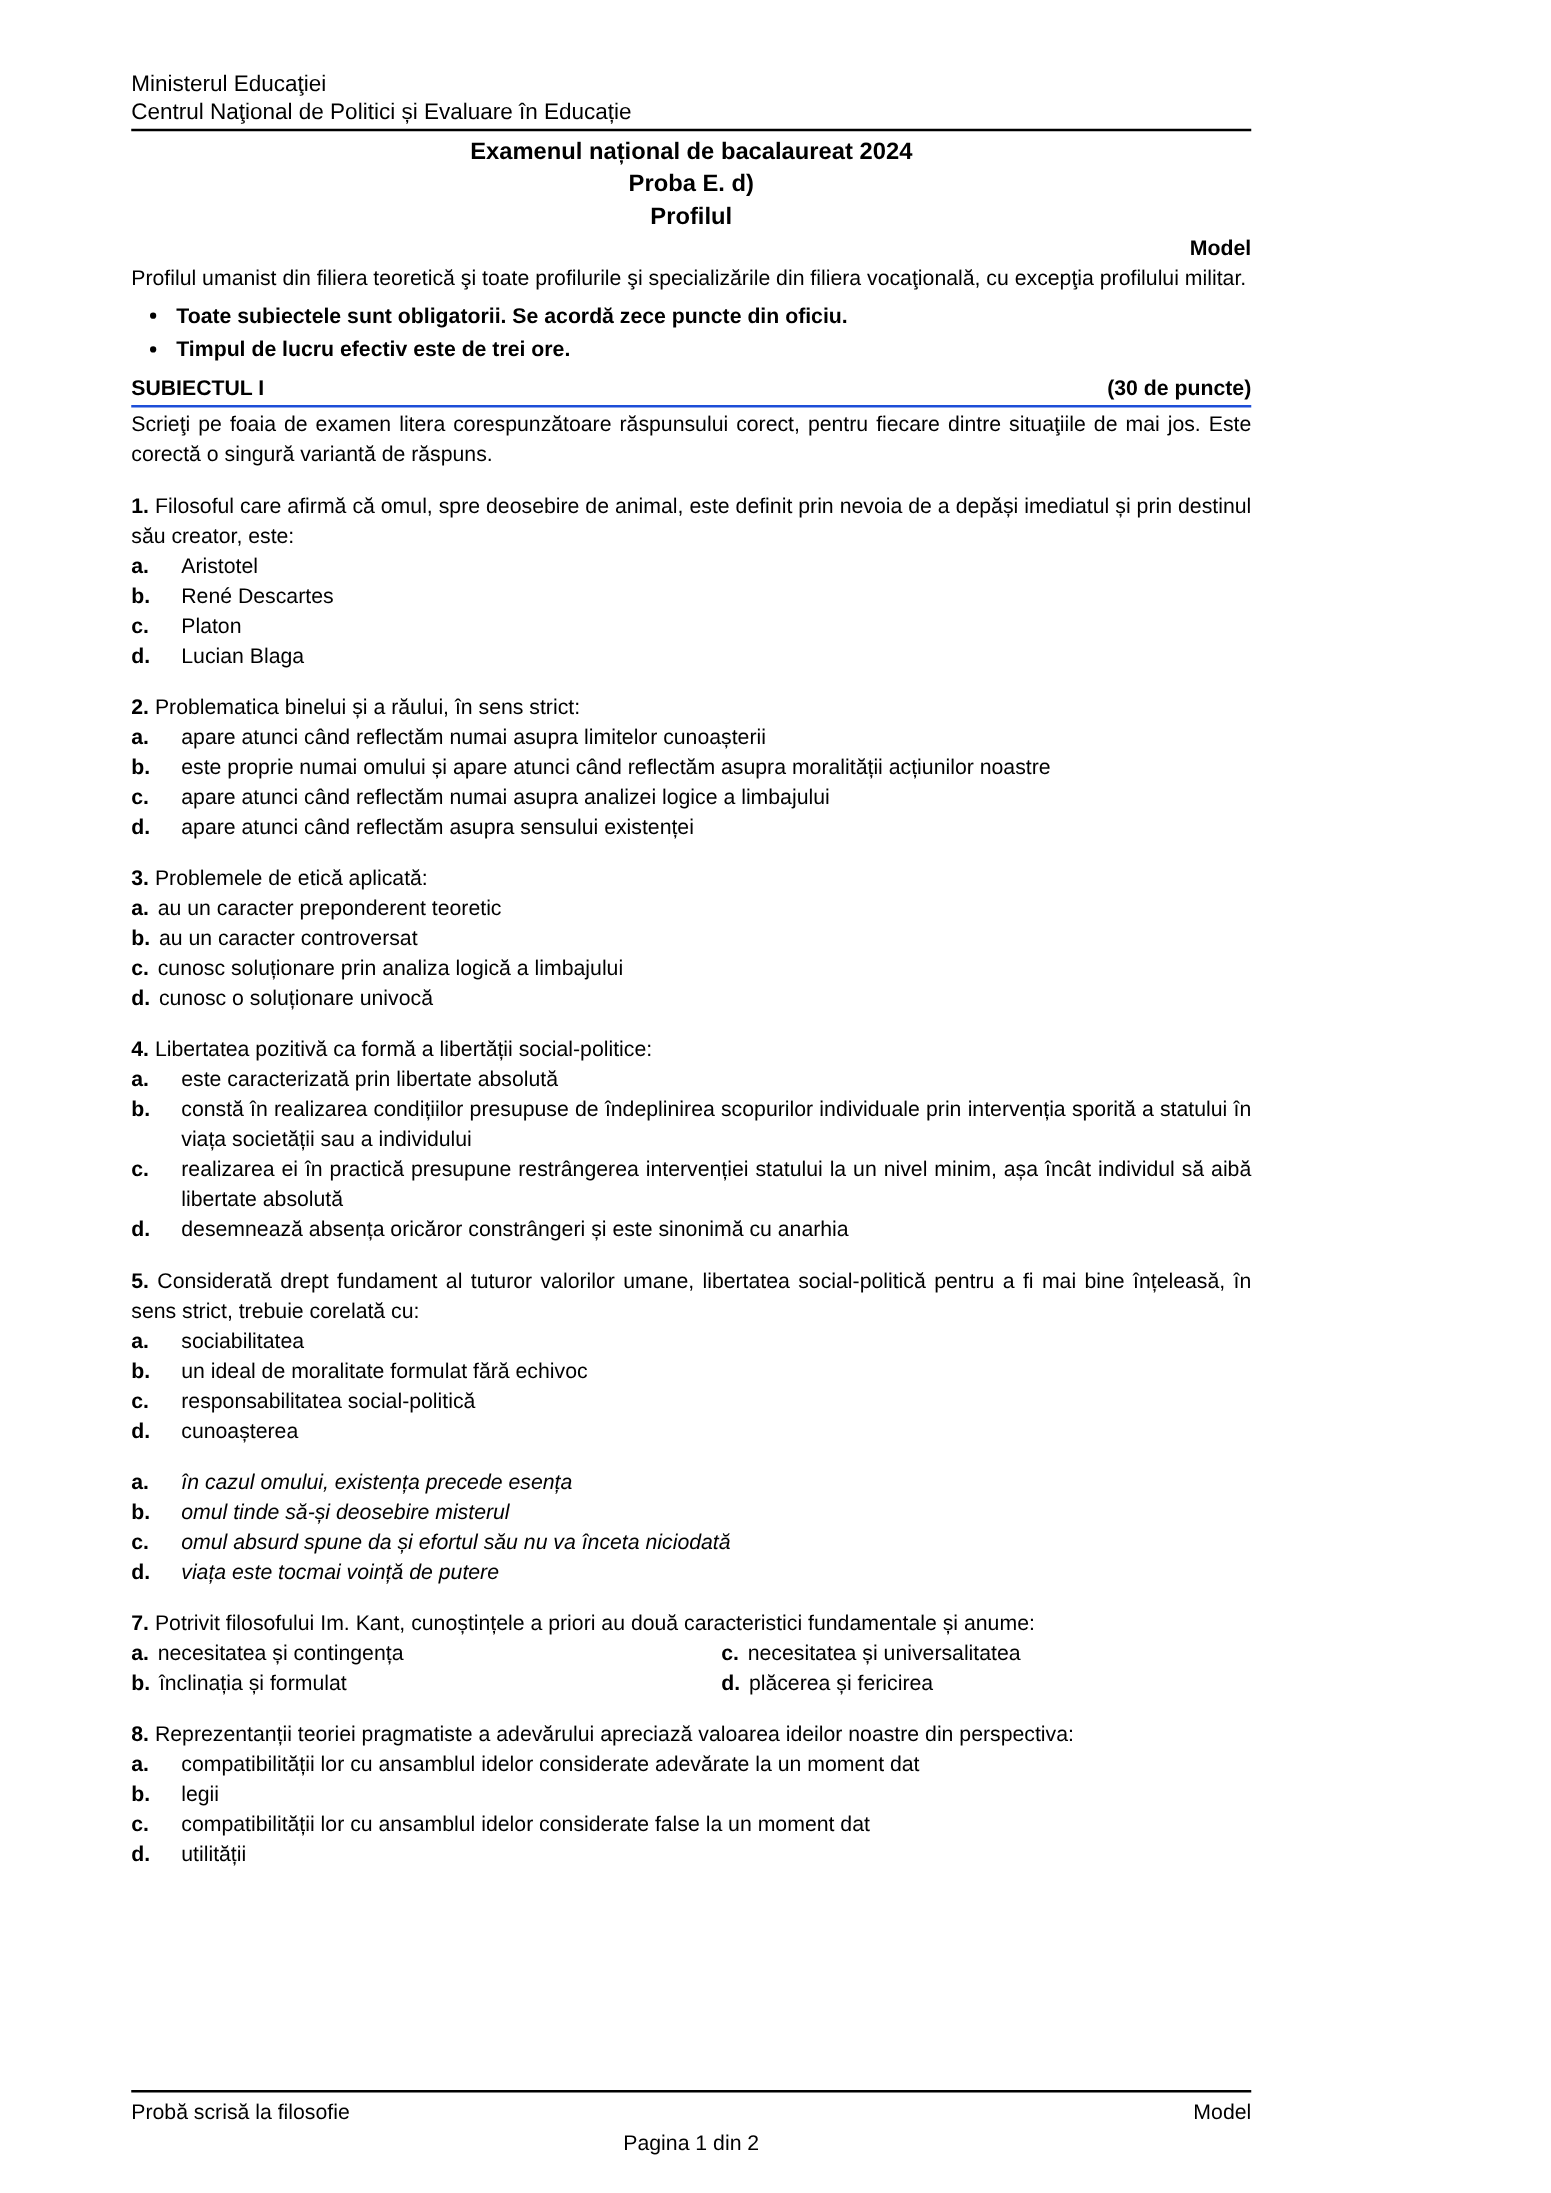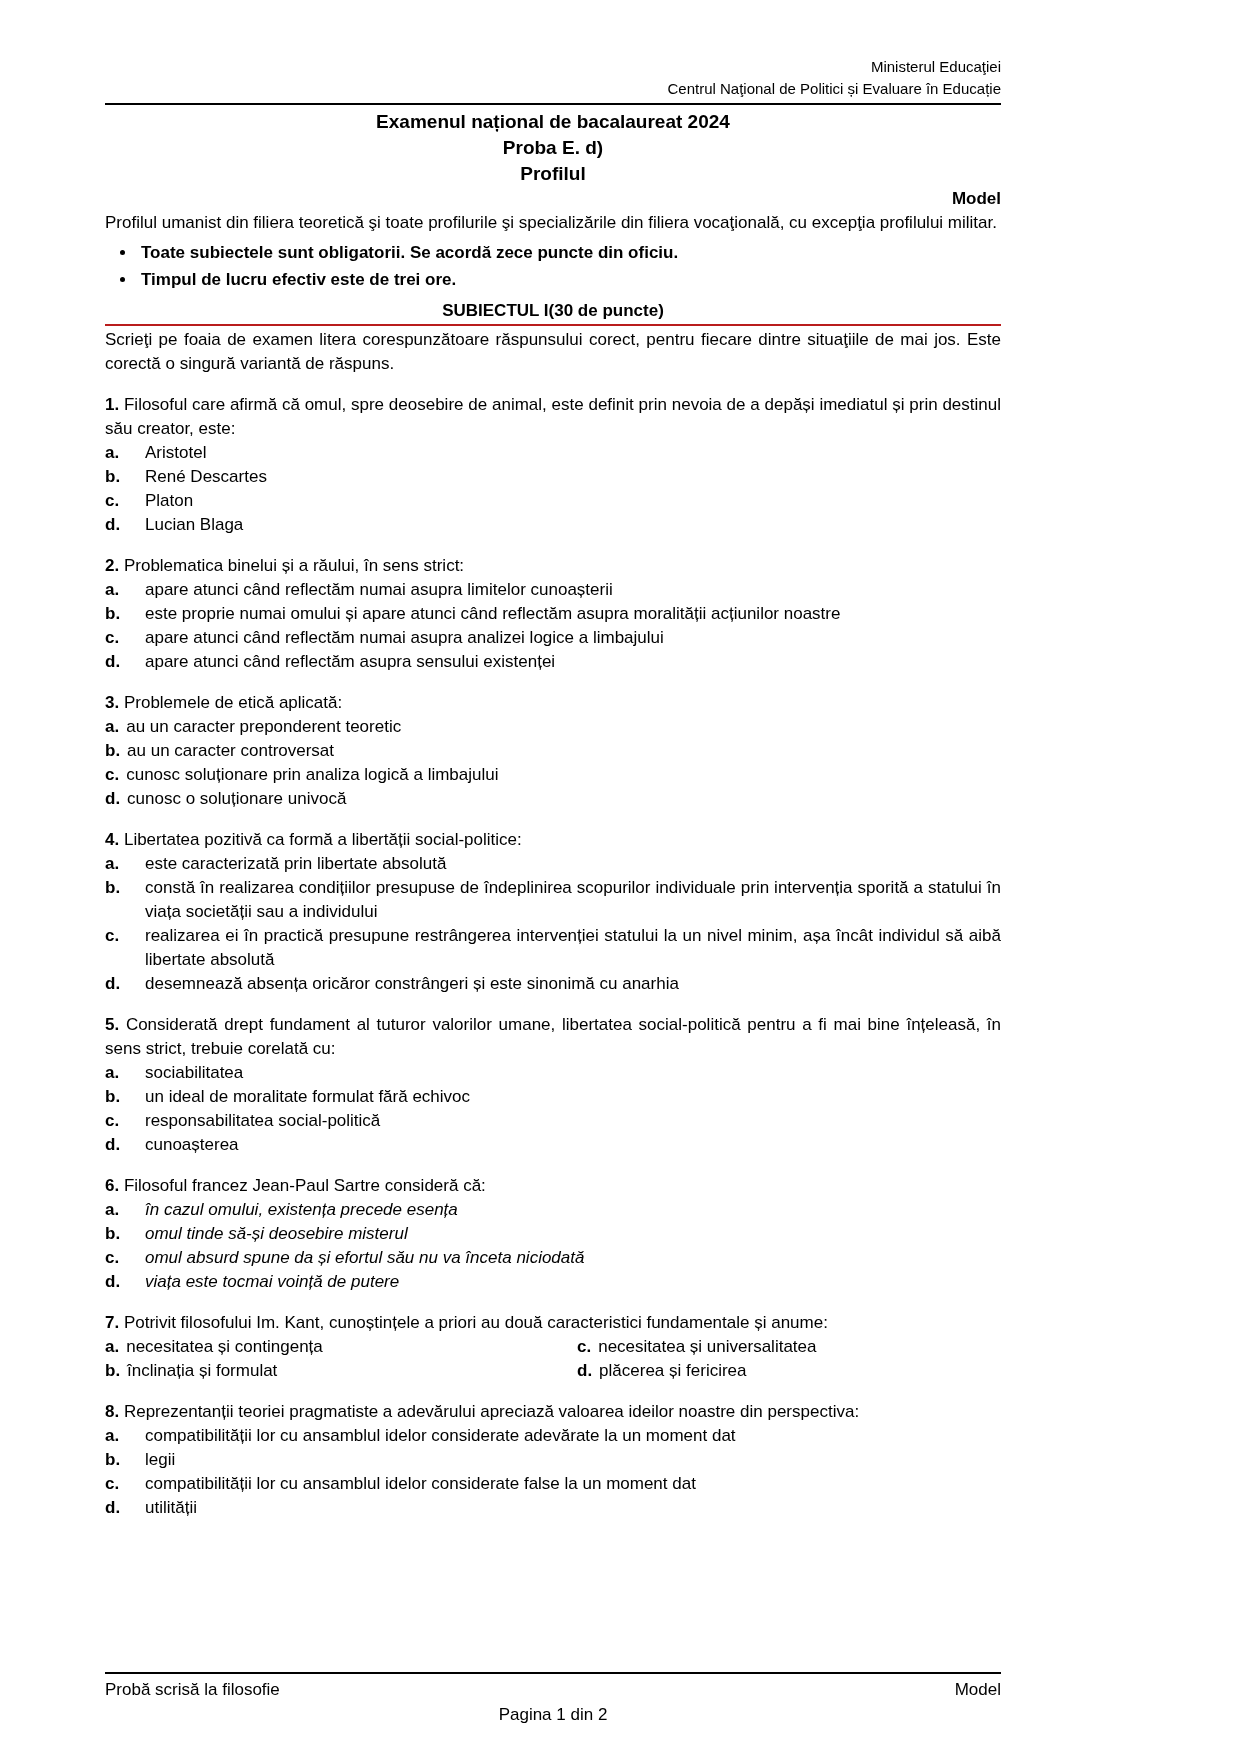--- a/index.html
+++ b/index.html
@@ -14,32 +14,32 @@
     font-size: 17px;
     line-height: 24px;
     overflow: hidden;
   }
   .content {
     position: absolute;
     left: 105px;
     top: 56px;
     width: 896px;
   }
-  .hdr { text-align: right; font-size: 15px; line-height: 22px; }
+  .hdr { text-align: left; font-size: 18px; line-height: 22px; }
   .rule { border-bottom: 2px solid #000; height: 0; margin: 3px 0 4px 0; }
   .title-line { text-align: center; font-weight: bold; font-size: 19px; line-height: 26px; }
   .model-line { text-align: right; font-weight: bold; line-height: 24px; }
   .justify { text-align: justify; }
   p { margin: 0; }
   .bullets { margin: 4px 0 0 0; padding-left: 32px; font-weight: bold; }
   .bullets li { line-height: 27px; padding-left: 4px; }
   .section-row {
-    display: flex; justify-content: center;
+    display: flex; justify-content: space-between;
     font-weight: bold;
-    border-bottom: 2px solid #b91c1c;
+    border-bottom: 2px solid #1d4ed8;
     margin-top: 6px; padding-bottom: 1px;
   }
   .section-instructions { margin-top: 2px; }
   .question { margin-top: 17px; }
   .stem { text-align: justify; }
   .qnum { font-weight: bold; }
   .opt { display: flex; }
   .opt-letter { font-weight: bold; }
   .opts-gap .opt-letter { flex: 0 0 40px; }
   .opts-tight .opt-letter { margin-right: 7px; }
@@ -177,21 +177,20 @@
           <span class="opt-letter">c.</span>
           <span class="opt-text">responsabilitatea social-politică</span>
         </div>
       <div class="opt">
           <span class="opt-letter">d.</span>
           <span class="opt-text">cunoașterea</span>
         </div>
     </div>
 
     <div class="question opts-gap italic-opts">
-      <p class="stem"><span class="qnum">6.</span> <span>Filosoful francez Jean-Paul Sartre consideră că:</span></p>
       <div class="opt">
           <span class="opt-letter">a.</span>
           <span class="opt-text">în cazul omului, existența precede esența</span>
         </div>
       <div class="opt">
           <span class="opt-letter">b.</span>
           <span class="opt-text">omul tinde să-și deosebire misterul</span>
         </div>
       <div class="opt">
           <span class="opt-letter">c.</span>

